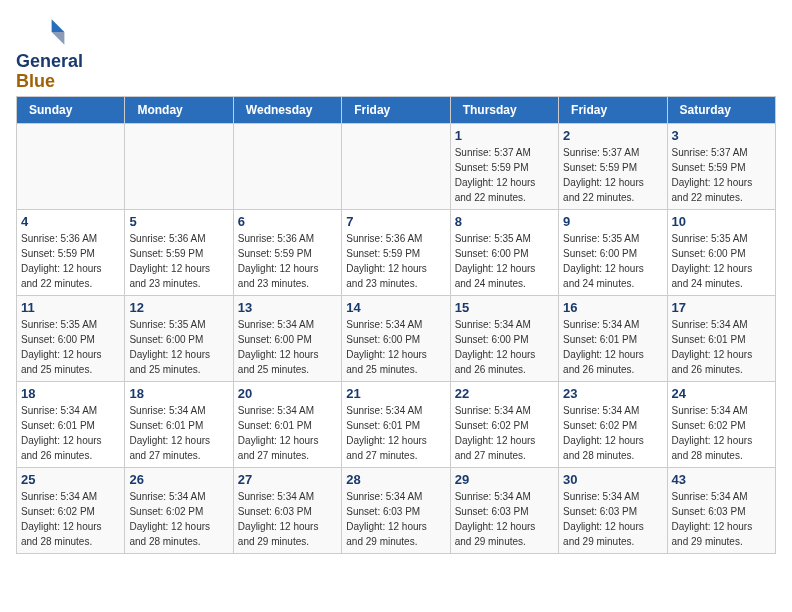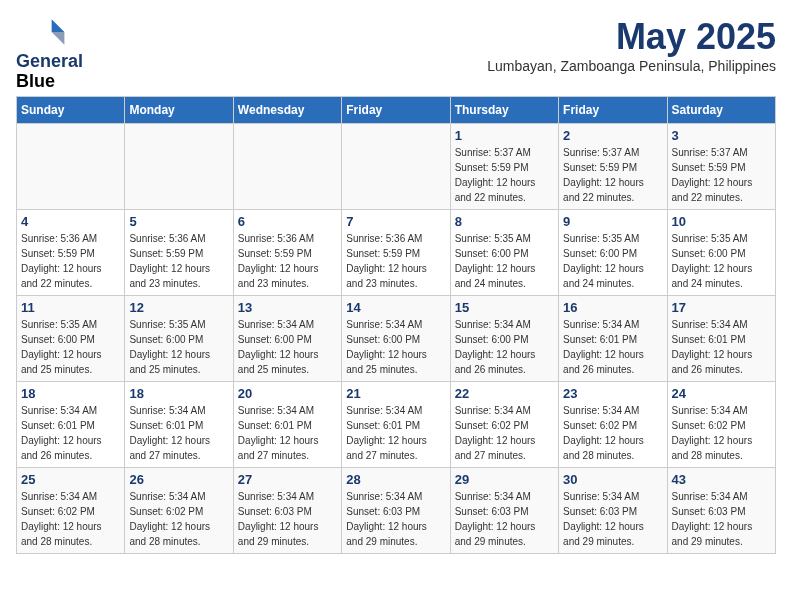--- a/index.html
+++ b/index.html
@@ -22,21 +22,21 @@
       gap: 4px;
       flex-direction: column;
     }
     .logo-text {
       font-size: 18px;
       font-weight: bold;
       color: #1a3a6e;
       line-height: 1.1;
     }
     .logo-text span {
-      color: #000000;
+      color: #a16207;
     }
     .logo-icon {
       width: 32px;
       height: 32px;
     }
     .month-title {
       font-size: 36px;
       font-weight: bold;
       color: #1a3a6e;
       text-align: right;
@@ -48,21 +48,21 @@
       margin-bottom: 8px;
     }
     table {
       width: 100%;
       border-collapse: collapse;
       font-size: 10.5px;
     }
     thead tr th {
       background-color: #2a6ebb;
       color: #fff;
-      padding: 6px 4px;
+      padding: 6px 12px;
       text-align: left;
       font-size: 12px;
       font-weight: bold;
       border: 1px solid #ccc;
     }
     tbody tr td {
       vertical-align: top;
       border: 1px solid #ccc;
       padding: 4px;
       min-height: 80px;
@@ -98,24 +98,20 @@
   <div class="logo">
     <svg class="logo-icon" viewBox="0 0 40 40">
       <polygon points="22,4 38,20 22,20" fill="#2a6ebb"></polygon>
       <polygon points="22,20 38,20 38,36" fill="#1a3a6e" opacity="0.5"></polygon>
     </svg>
     <div class="logo-text">
       <div>General</div>
       <div><span>Blue</span></div>
     </div>
   </div>
-  <div>
-    <div class="month-title">May 2025</div>
-    <div class="subtitle">Lumbayan, Zamboanga Peninsula, Philippines</div>
-  </div>
 </div>
 
 <table>
   <thead>
     <tr>
     <th>Sunday</th>
         <th>Monday</th>
         <th>Wednesday</th>
         <th>Friday</th>
         <th>Thursday</th>

